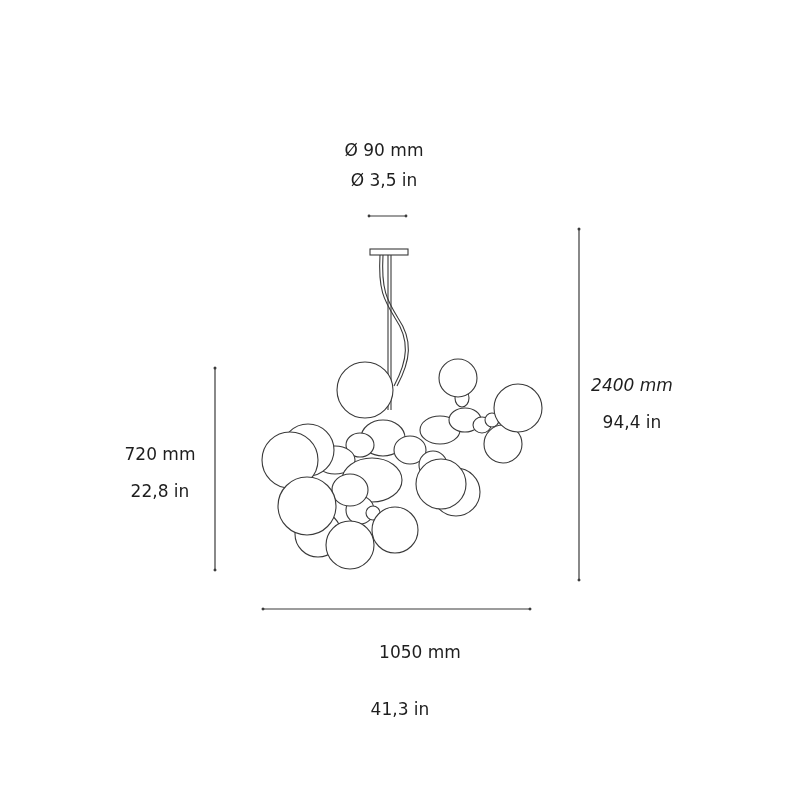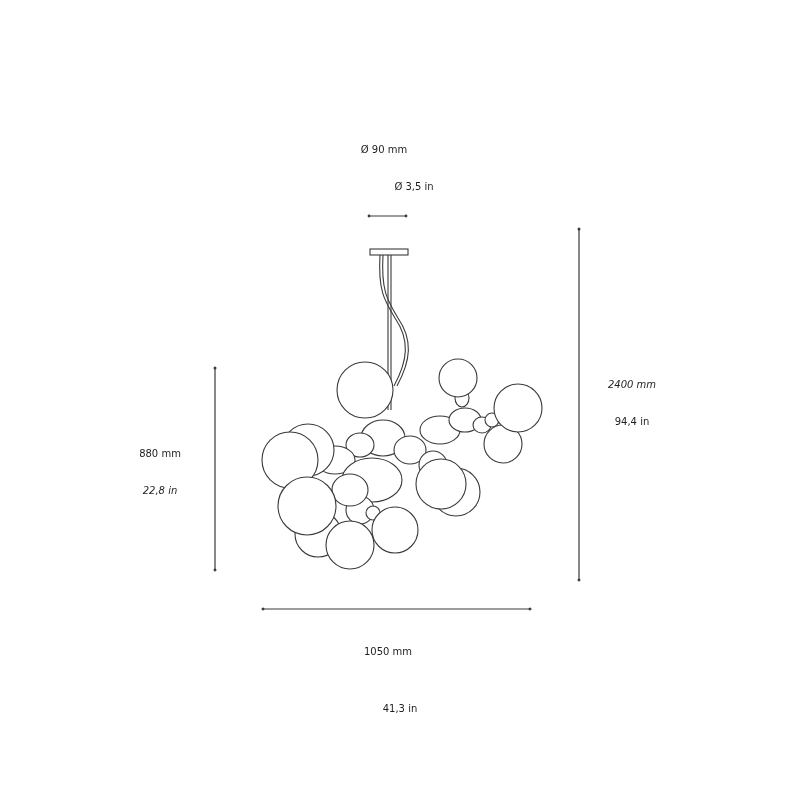--- a/index.html
+++ b/index.html
@@ -1,18 +1,18 @@
 <!DOCTYPE html>
 <html><head>
 <meta charset="utf-8">
 <style>
   html, body { margin: 0; padding: 0; background: #ffffff; }
   body { width: 800px; height: 800px; position: relative; overflow: hidden;
          font-family: "DejaVu Sans", sans-serif; color: #222; }
-  .label { position: absolute; font-size: 10px; line-height: 16px; white-space: nowrap; color: #1e1e1e; }
+  .label { position: absolute; font-size: 17px; line-height: 16px; white-space: nowrap; color: #1e1e1e; }
   .center { transform: translateX(-50%); }
   svg.drawing { position: absolute; left: 0; top: 0; }
 </style>
 </head>
 <body>
 
 <svg class="drawing" width="800" height="800" viewBox="0 0 800 800">
   <g fill="none" stroke="#3a3a3a" stroke-width="1.2">
 
     <g>
@@ -76,22 +76,22 @@
       <circle cx="318" cy="534" r="23"></circle>
       <circle cx="350" cy="545" r="24"></circle>
       <circle cx="395" cy="530" r="23"></circle>
       <circle cx="307" cy="506" r="29"></circle>
       <circle cx="365" cy="390" r="28"></circle>
     </g>
   </g>
 </svg>
 
 <div class="label center" style="left:384px; top:142px;">Ø 90 mm</div>
-<div class="label center" style="left:384px; top:179px;margin-left:30px;">Ø 3,5 in</div>
+<div class="label center" style="left:384px; top:172px;">Ø 3,5 in</div>
 
 <div class="label center" style="left:632px; top:377px;font-style:italic;">2400 mm</div>
 <div class="label center" style="left:632px; top:414px;">94,4 in</div>
 
-<div class="label center" style="left:160px; top:446px;">880 mm</div>
-<div class="label center" style="left:160px; top:483px;font-style:italic;">22,8 in</div>
+<div class="label center" style="left:160px; top:446px;">720 mm</div>
+<div class="label center" style="left:160px; top:483px;">22,8 in</div>
 
-<div class="label center" style="left:388px; top:644px;">1050 mm</div>
+<div class="label center" style="left:420px; top:644px;">1050 mm</div>
 <div class="label center" style="left:400px; top:681px;margin-top:20px;">41,3 in</div>
 
 </body></html>

